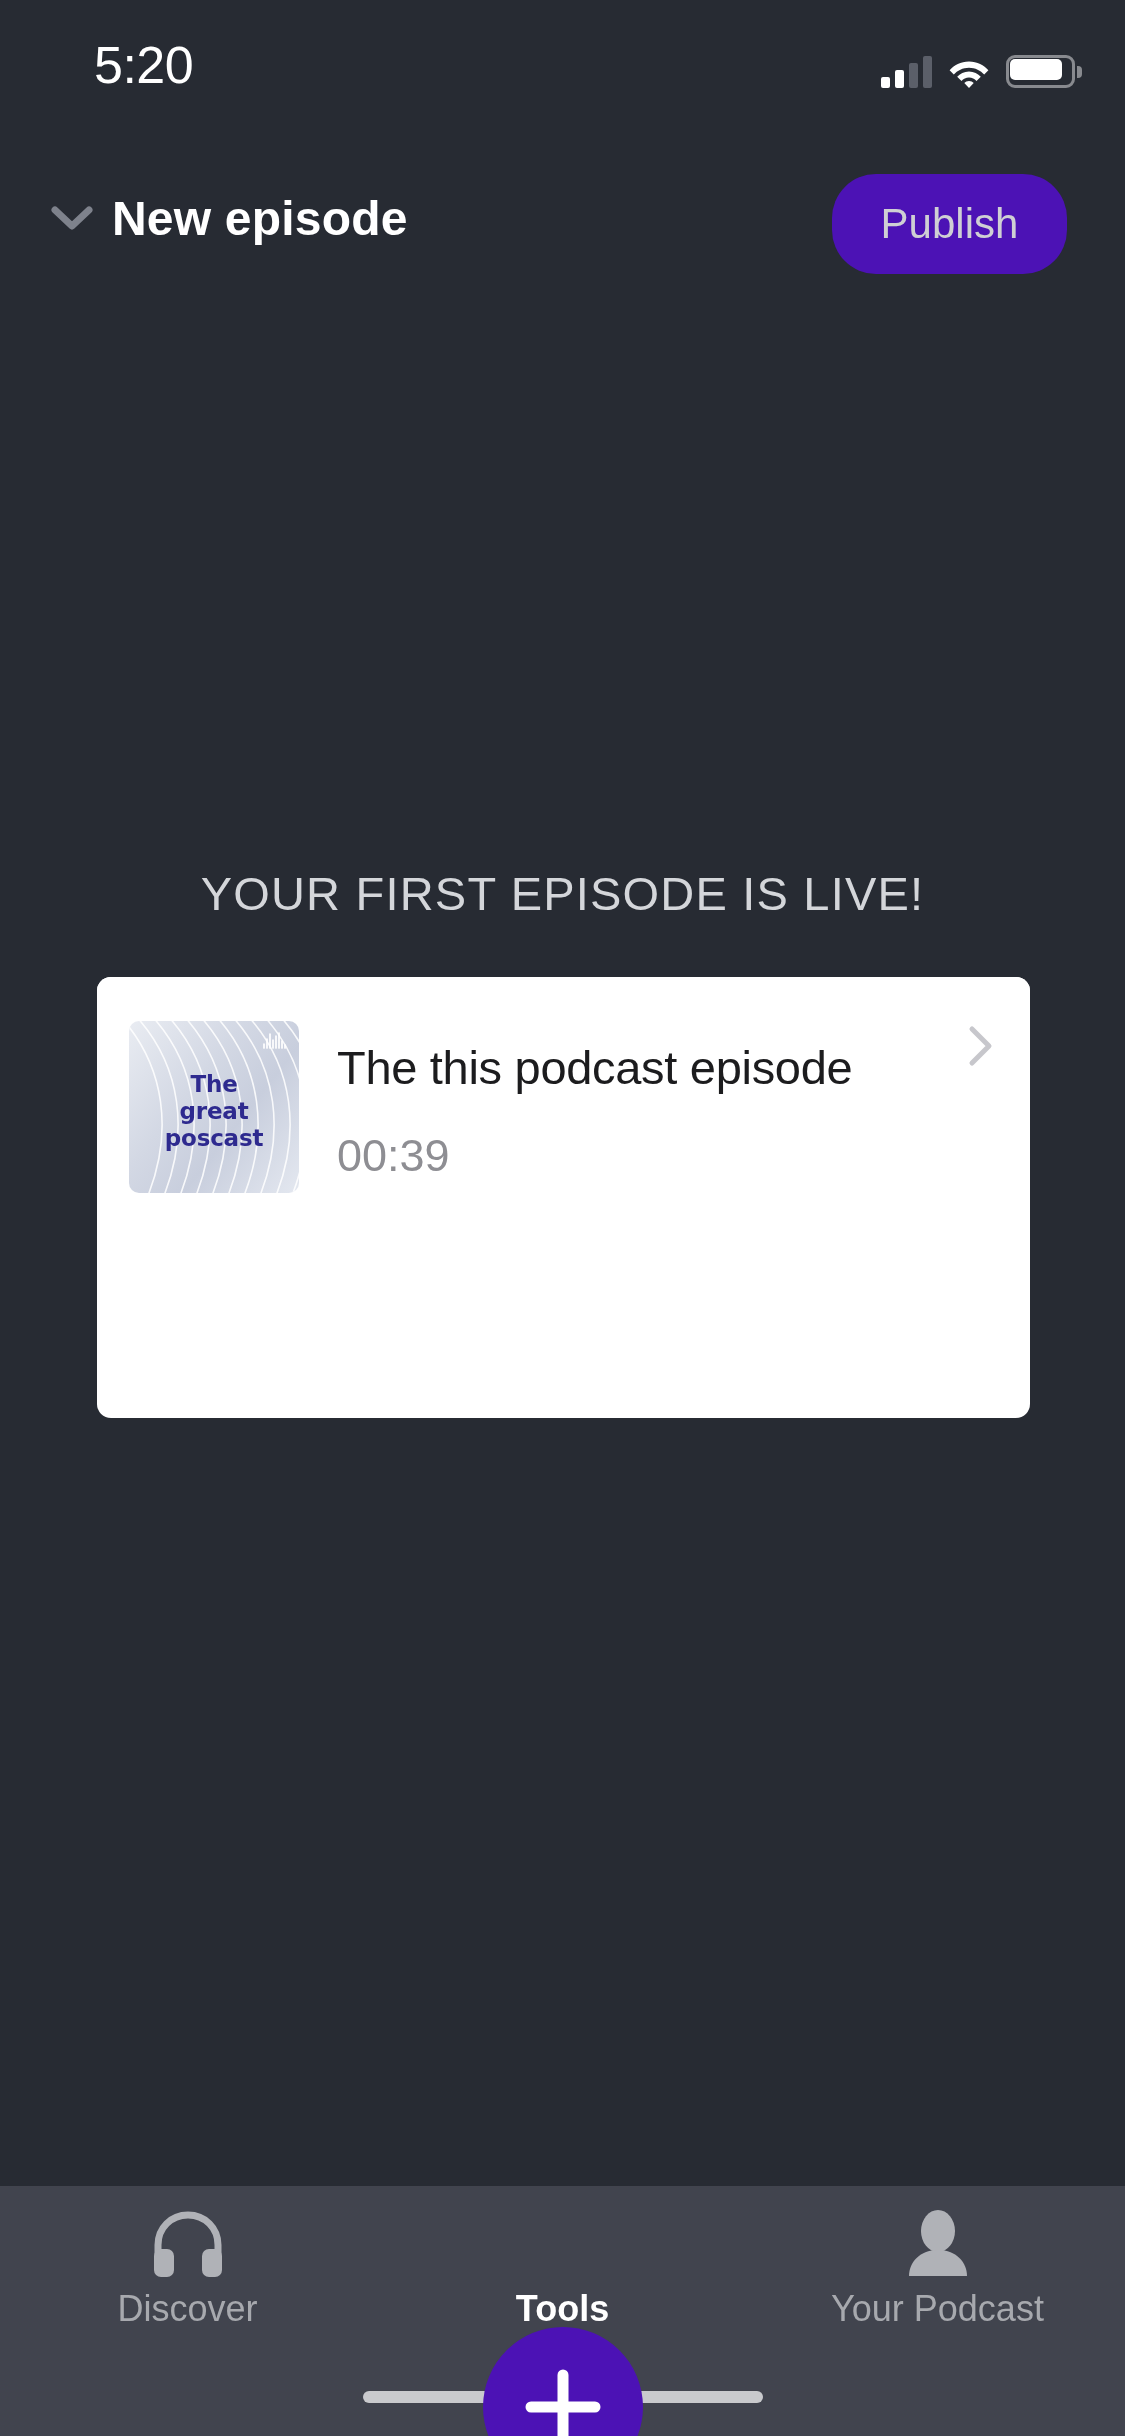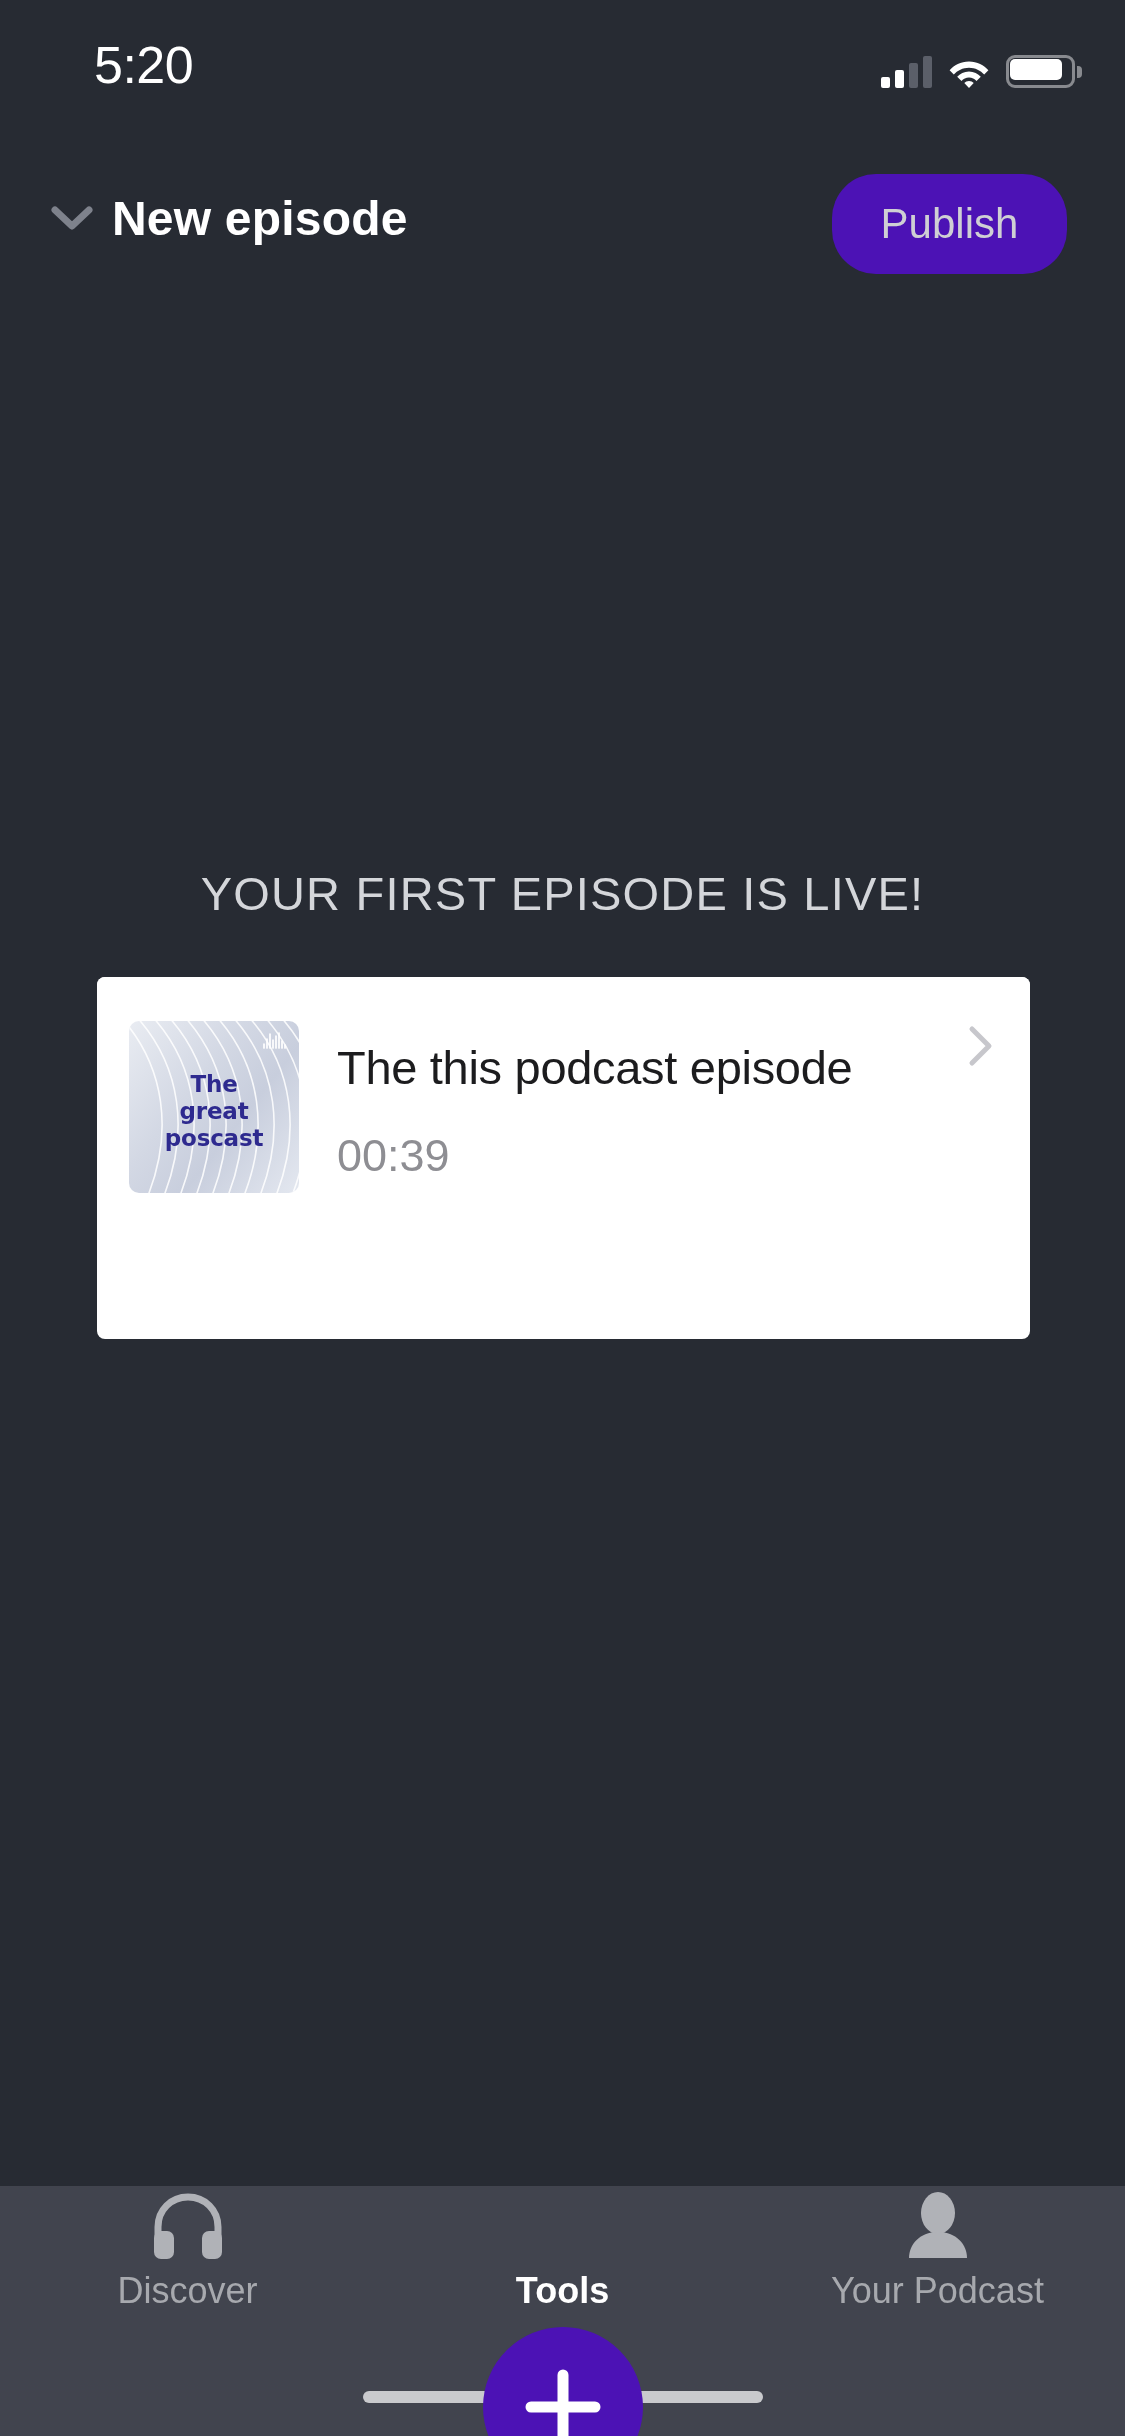--- a/index.html
+++ b/index.html
@@ -81,22 +81,22 @@
   .hero-title {
     position:absolute; left:0; top:866px; width:1125px;
     text-align:center;
     color:#d4d6da; font-size:47px; font-weight:400;
     letter-spacing:1.2px;
   }
 
   
   .card {
     position:absolute; left:97px; top:977px;
-    width:933px; height:362px;
-    border-radius:8px; overflow:hidden;
+    width:933px; height:441px;
+    border-radius:14px; overflow:hidden;
     background:#ffffff;
   }
   .card-top {
     position:relative; height:290px; background:#ffffff;
   }
   .thumb {
     position:absolute; left:32px; top:44px;
     width:170px; height:172px;
     border-radius:10px; overflow:hidden;
     background:linear-gradient(128deg,#e9ecf2 0%,#d3d8e4 38%,#c8cedd 62%,#e4e8f0 100%);
@@ -148,21 +148,21 @@
     background:#41444e;
   }
   .tabs {
     position:absolute; left:0; top:0; width:1125px; height:190px;
     display:flex;
   }
   .tab {
     flex:1; position:relative;
     display:flex; flex-direction:column;
     align-items:center; justify-content:flex-start;
-    cursor:pointer;
+    padding-top:18px; cursor:pointer;
   }
   .tab-icon { height:78px; display:flex; align-items:center; justify-content:center; }
   .tab-label {
     margin-top:6px;
     font-size:36px; font-weight:400; color:#a7a9ae;
   }
   .tab.active .tab-label { color:#ffffff; font-weight:700; }
   .tab.center .tab-label { margin-top:84px; }
   .fab {
     position:absolute; left:50%; top:2327px;

